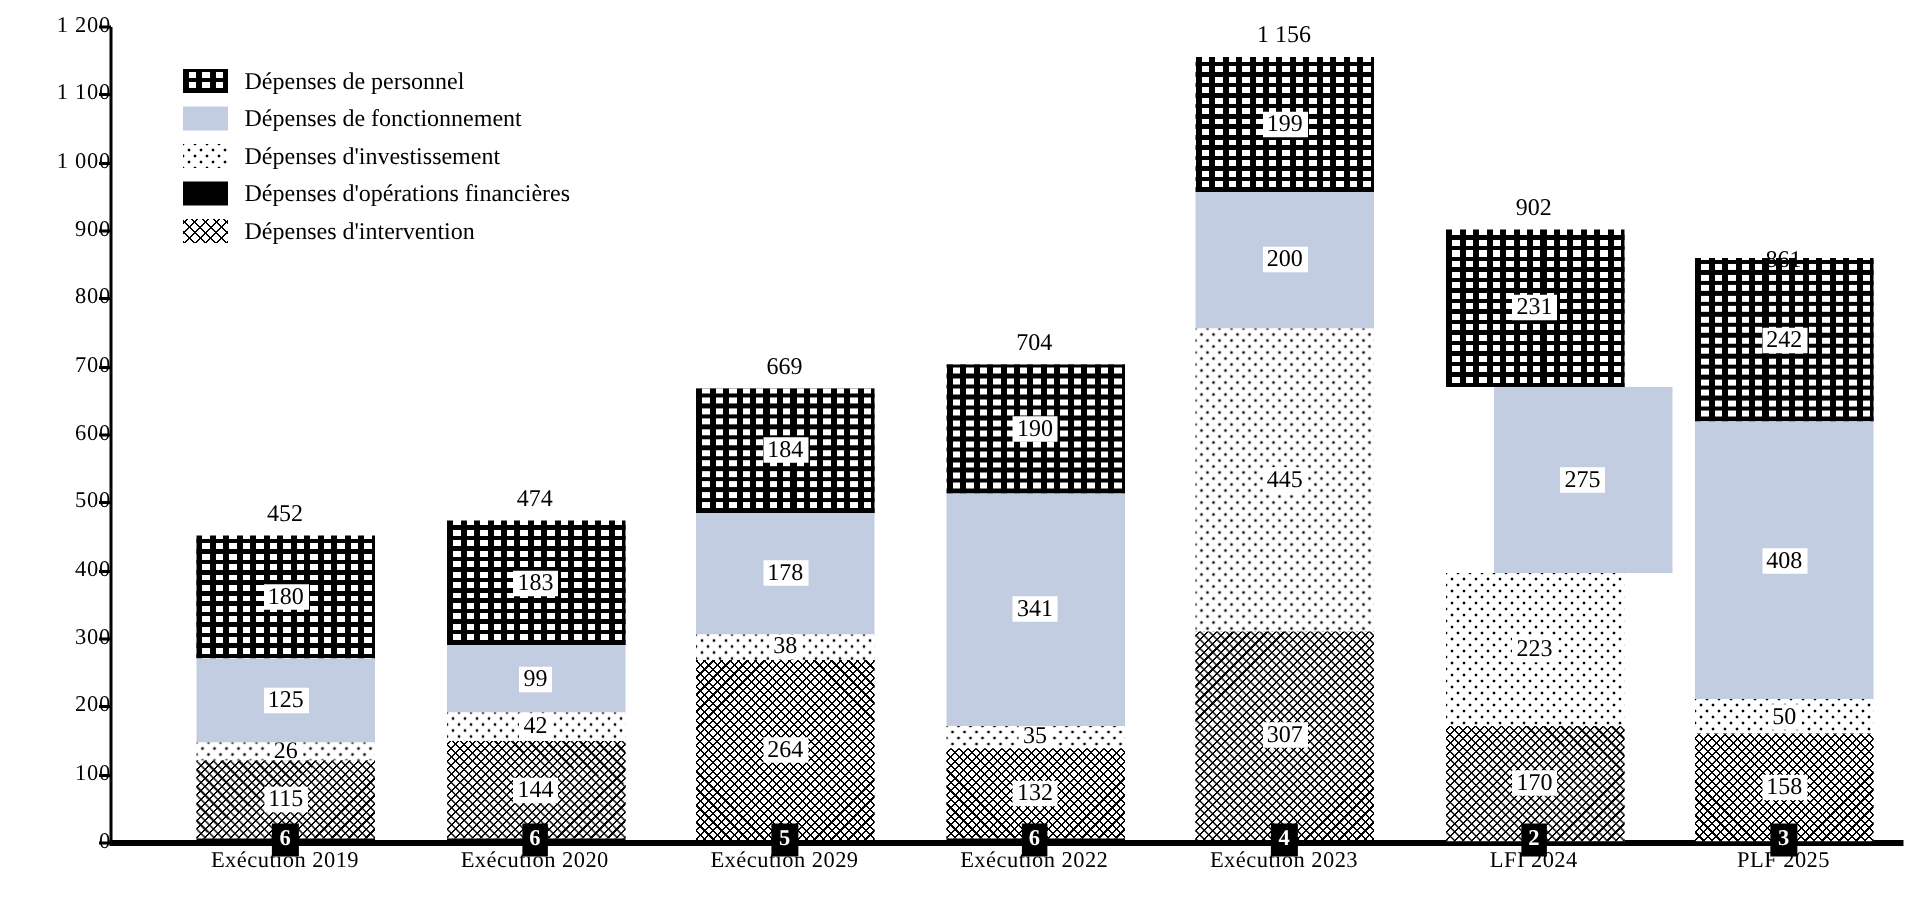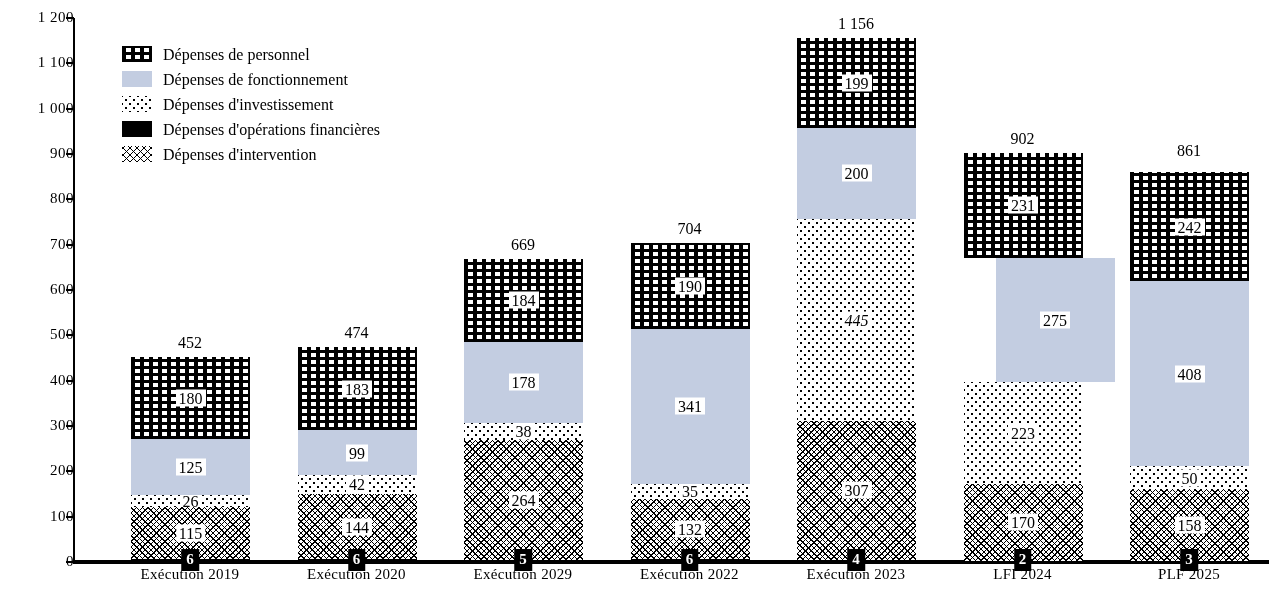--- a/index.html
+++ b/index.html
@@ -333,21 +333,21 @@
         <div class="finance-badge" style="bottom: -9px;">6</div>
       </div>
       <div class="bar-group" style="left: 706px;">
         <div class="bar" style="height: 524.053px;">
           <div class="seg fill-personnel" style="height: 90.2133px;">
             <span class="seg-label">199</span>
           </div>
           <div class="seg fill-fonctionnement" style="height: 90.6667px;">
             <span class="seg-label">200</span>
           </div>
-          <div class="seg fill-investissement" style="height: 201.733px; font-style: italic;">
+          <div class="seg fill-investissement" style="height: 201.733px;">
             <span class="seg-label">445</span>
           </div>
           <div class="seg fill-intervention" style="height: 139.173px;">
             <span class="seg-label">307</span>
           </div>
           <div class="seg fill-financieres" style="height: 1.81333px;"></div>
         </div>
         <div class="total-label" style="bottom: 530.053px;">1 156</div>
         <div class="finance-badge" style="bottom: -9px;">4</div>
       </div>
@@ -379,21 +379,21 @@
             <span class="seg-label">408</span>
           </div>
           <div class="seg fill-investissement" style="height: 22.6667px;">
             <span class="seg-label">50</span>
           </div>
           <div class="seg fill-intervention" style="height: 71.6267px;">
             <span class="seg-label">158</span>
           </div>
           <div class="seg fill-financieres" style="height: 1.36px;"></div>
         </div>
-        <div class="total-label" style="bottom: 403px;">861</div>
+        <div class="total-label" style="bottom: 380px;">861</div>
         <div class="finance-badge" style="bottom: -9px;">3</div>
       </div>
     </div>
 
   <div id="x-axis-labels">
       <div class="x-label" style="left: 115px; width: 150px;">Exécution 2019</div>
       <div class="x-label" style="left: 281.5px; width: 150px;">Exécution 2020</div>
       <div class="x-label" style="left: 448px; width: 150px;">Exécution 2029</div>
       <div class="x-label" style="left: 614.5px; width: 150px;">Exécution 2022</div>
       <div class="x-label" style="left: 781px; width: 150px;">Exécution 2023</div>

